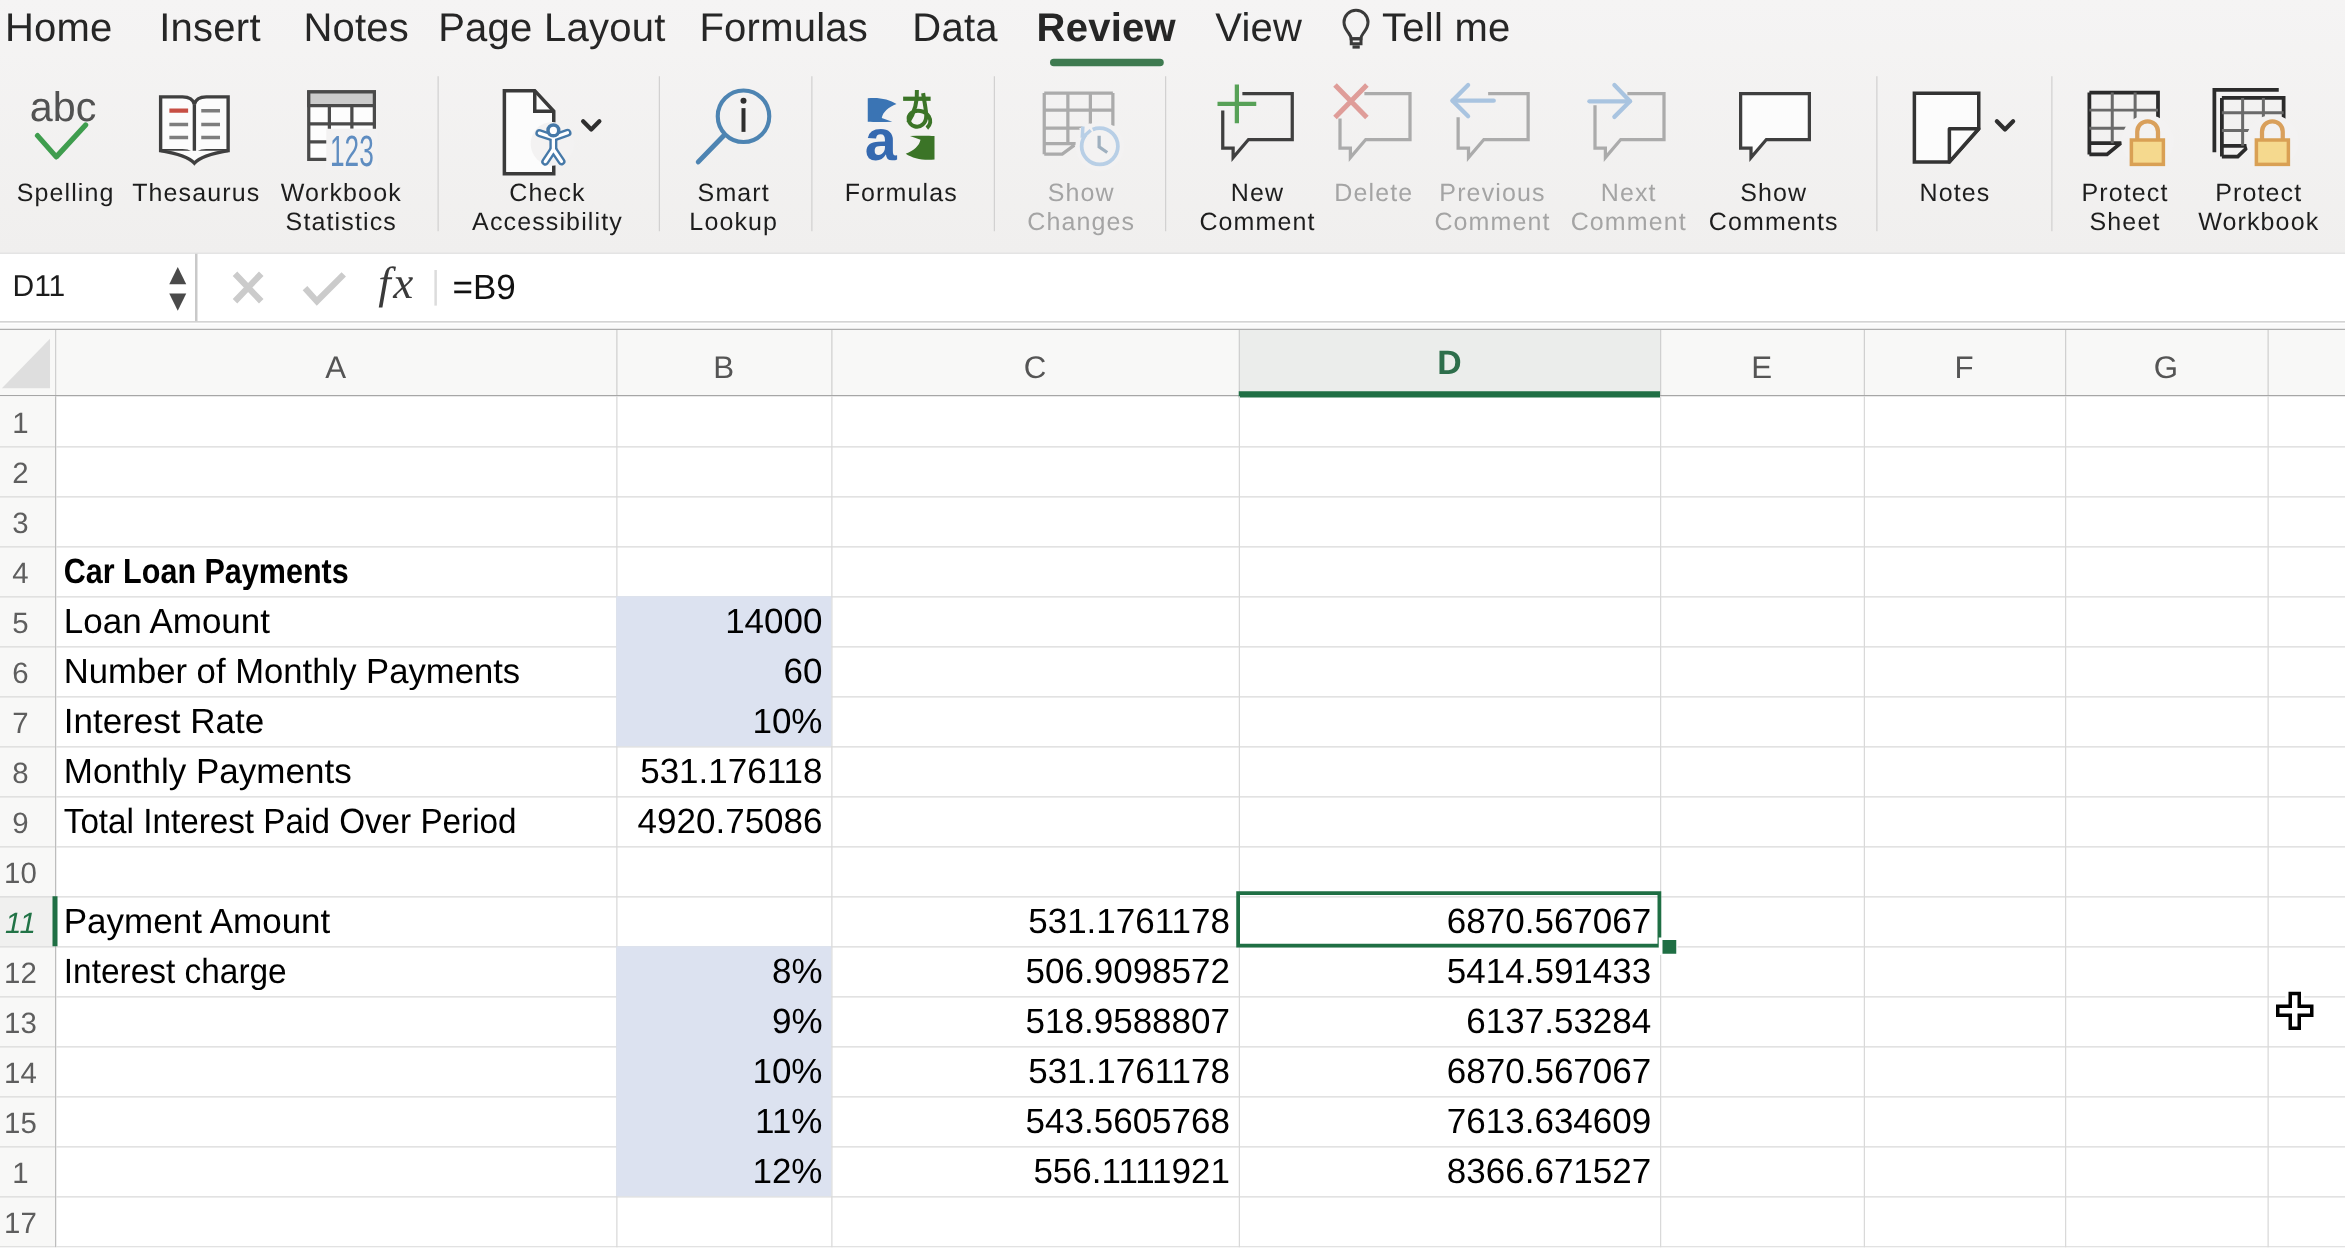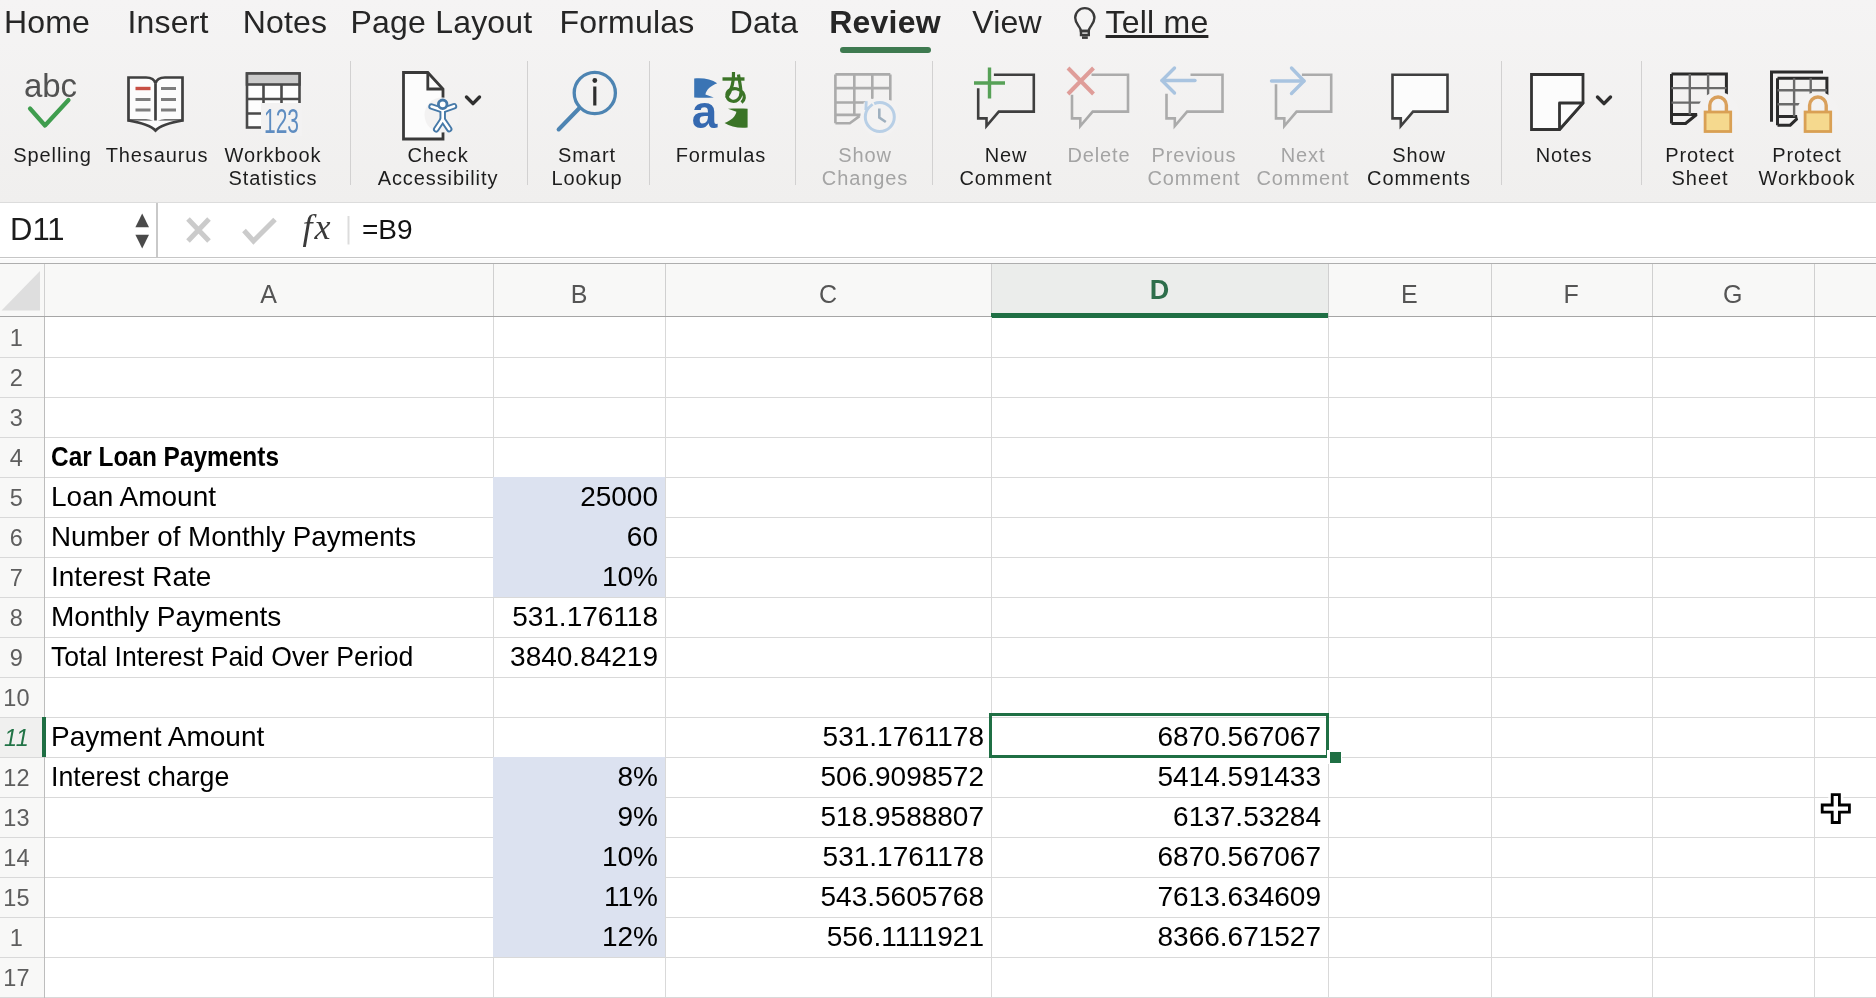--- a/index.html
+++ b/index.html
@@ -19,21 +19,21 @@
 </style></head><body>
 <div class="abs" style="left:0;top:0;width:1876px;height:203px;background:linear-gradient(#f5f4f4,#f0efee);"></div>
 <div class="tab" style="left:47px;">Home</div>
 <div class="tab" style="left:168px;">Insert</div>
 <div class="tab" style="left:285px;">Notes</div>
 <div class="tab" style="left:441.5px;">Page Layout</div>
 <div class="tab" style="left:627px;">Formulas</div>
 <div class="tab" style="left:764px;">Data</div>
 <div class="tab" style="left:885px;font-weight:700;">Review</div>
 <div class="tab" style="left:1007px;">View</div>
-<div class="tab" style="left:1157px;text-decoration:underline;">Tell me</div>
+<div class="tab" style="left:1157px;">Tell me</div>
 <div class="abs" style="left:840px;top:47px;width:91px;height:5.5px;border-radius:3px;background:#3e7a50;"></div>
 <div class="abs" style="left:350px;top:61px;width:1px;height:124px;background:#d2d1d1;"></div>
 <div class="abs" style="left:527px;top:61px;width:1px;height:124px;background:#d2d1d1;"></div>
 <div class="abs" style="left:649px;top:61px;width:1px;height:124px;background:#d2d1d1;"></div>
 <div class="abs" style="left:795px;top:61px;width:1px;height:124px;background:#d2d1d1;"></div>
 <div class="abs" style="left:932px;top:61px;width:1px;height:124px;background:#d2d1d1;"></div>
 <div class="abs" style="left:1501px;top:61px;width:1px;height:124px;background:#d2d1d1;"></div>
 <div class="abs" style="left:1641px;top:61px;width:1px;height:124px;background:#d2d1d1;"></div>
 <div class="lbl" style="left:52.5px;">Spelling</div>
 <div class="lbl" style="left:157px;">Thesaurus</div>
@@ -45,21 +45,21 @@
 <div class="lbl" style="left:1006px;">New<br>Comment</div>
 <div class="lbl dis" style="left:1099px;">Delete</div>
 <div class="lbl dis" style="left:1194px;">Previous<br>Comment</div>
 <div class="lbl dis" style="left:1303px;">Next<br>Comment</div>
 <div class="lbl" style="left:1419px;">Show<br>Comments</div>
 <div class="lbl" style="left:1564px;">Notes</div>
 <div class="lbl" style="left:1700px;">Protect<br>Sheet</div>
 <div class="lbl" style="left:1807px;">Protect<br>Workbook</div>
 <div class="abs" style="left:0;top:202px;width:1876px;height:56px;background:#fff;border-top:1px solid #dcdcdc;border-bottom:1px solid #c6c6c6;box-sizing:border-box;"></div>
 <div class="abs" style="left:156px;top:203px;width:2px;height:54px;background:#c9c9c9;"></div>
-<div class="abs" style="left:10px;top:203px;height:54px;line-height:54px;font-size:31px;color:#1c1c1c;">D11</div>
+<div class="abs" style="left:10px;top:203px;height:54px;line-height:54px;font-size:24px;color:#1c1c1c;">D11</div>
 <div class="abs" style="left:362px;top:203px;height:54px;line-height:54px;font-size:28px;color:#111;">=B9</div>
 <div class="abs" style="left:0;top:259px;width:1876px;height:4px;background:#fafafa;"></div>
 <div class="abs" style="left:0;top:263px;width:1876px;height:1px;background:#aeaeae;"></div>
 <div class="abs" style="left:0;top:264px;width:1876px;height:52px;background:#f8f8f7;"></div>
 <svg class="abs" style="left:0;top:264px;" width="44" height="52">
     <polygon points="40,7 40,46.5 1.5,46.5" fill="#dedede"></polygon>
   </svg>
 <div class="abs" style="left:991px;top:264px;width:337px;height:52px;background:#ebedeb;"></div>
 <div class="colhdr" style="left:44px;width:449px;">A</div>
 <div class="colhdr" style="left:493px;width:172px;">B</div>
@@ -142,25 +142,25 @@
 <div class="abs" style="left:493px;top:477px;width:172px;height:120px;background:#dce2f0;"></div>
 <div class="abs" style="left:493px;top:757px;width:172px;height:200px;background:#dce2f0;"></div>
 <div class="cell" style="left:51px;top:437px;font-weight:700;transform:scaleX(0.872);transform-origin:0 50%;">Car Loan Payments</div>
 <div class="cell" style="left:51px;top:477px;">Loan Amount</div>
 <div class="cell" style="left:51px;top:517px;transform:scaleX(0.99);transform-origin:0 50%;">Number of Monthly Payments</div>
 <div class="cell" style="left:51px;top:557px;">Interest Rate</div>
 <div class="cell" style="left:51px;top:597px;">Monthly Payments</div>
 <div class="cell" style="left:51px;top:637px;transform:scaleX(0.95);transform-origin:0 50%;">Total Interest Paid Over Period</div>
 <div class="cell" style="left:51px;top:717px;">Payment Amount</div>
 <div class="cell" style="left:51px;top:757px;transform:scaleX(0.955);transform-origin:0 50%;">Interest charge</div>
-<div class="cell num" style="left:493px;top:477px;width:165px;">25000</div>
+<div class="cell num" style="left:493px;top:477px;width:165px;">14000</div>
 <div class="cell num" style="left:493px;top:517px;width:165px;">60</div>
 <div class="cell num" style="left:493px;top:557px;width:165px;">10%</div>
 <div class="cell num" style="left:493px;top:597px;width:165px;">531.176118</div>
-<div class="cell num" style="left:493px;top:637px;width:165px;">3840.84219</div>
+<div class="cell num" style="left:493px;top:637px;width:165px;">4920.75086</div>
 <div class="cell num" style="left:665px;top:717px;width:319px;">531.1761178</div>
 <div class="cell num" style="left:991px;top:717px;width:330px;">6870.567067</div>
 <div class="cell num" style="left:493px;top:757px;width:165px;">8%</div>
 <div class="cell num" style="left:665px;top:757px;width:319px;">506.9098572</div>
 <div class="cell num" style="left:991px;top:757px;width:330px;">5414.591433</div>
 <div class="cell num" style="left:493px;top:797px;width:165px;">9%</div>
 <div class="cell num" style="left:665px;top:797px;width:319px;">518.9588807</div>
 <div class="cell num" style="left:991px;top:797px;width:330px;">6137.53284</div>
 <div class="cell num" style="left:493px;top:837px;width:165px;">10%</div>
 <div class="cell num" style="left:665px;top:837px;width:319px;">531.1761178</div>

